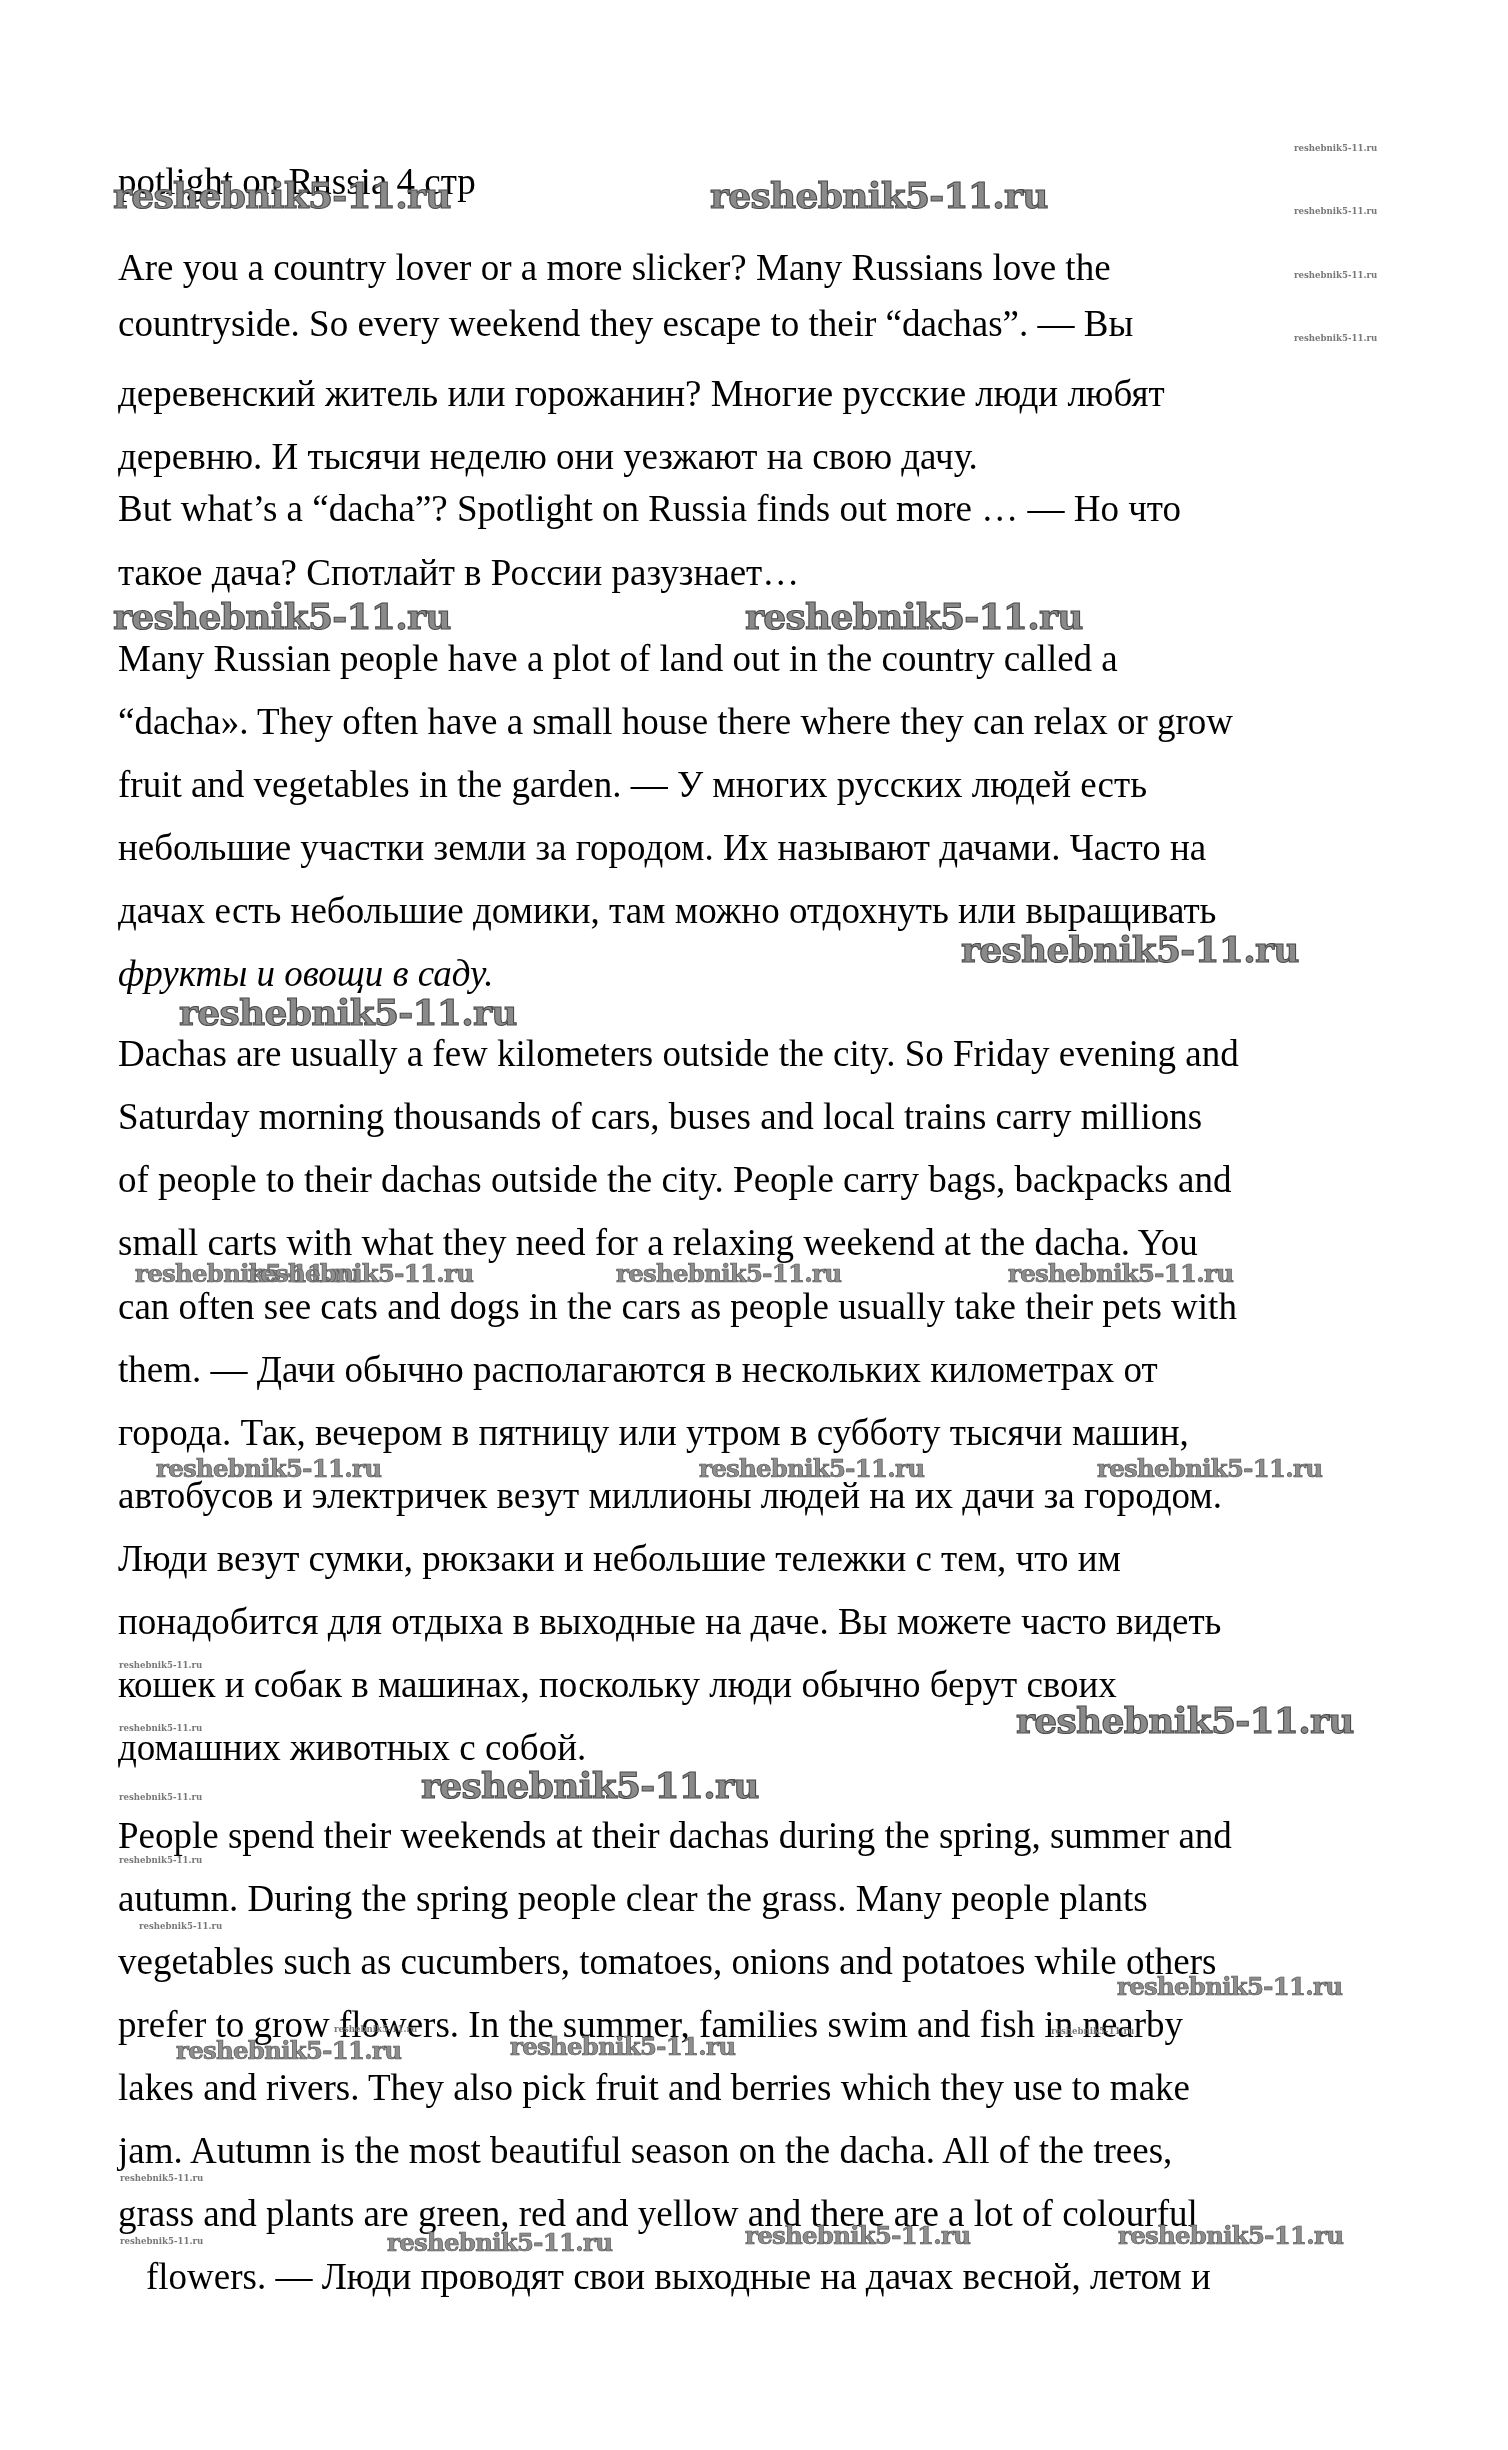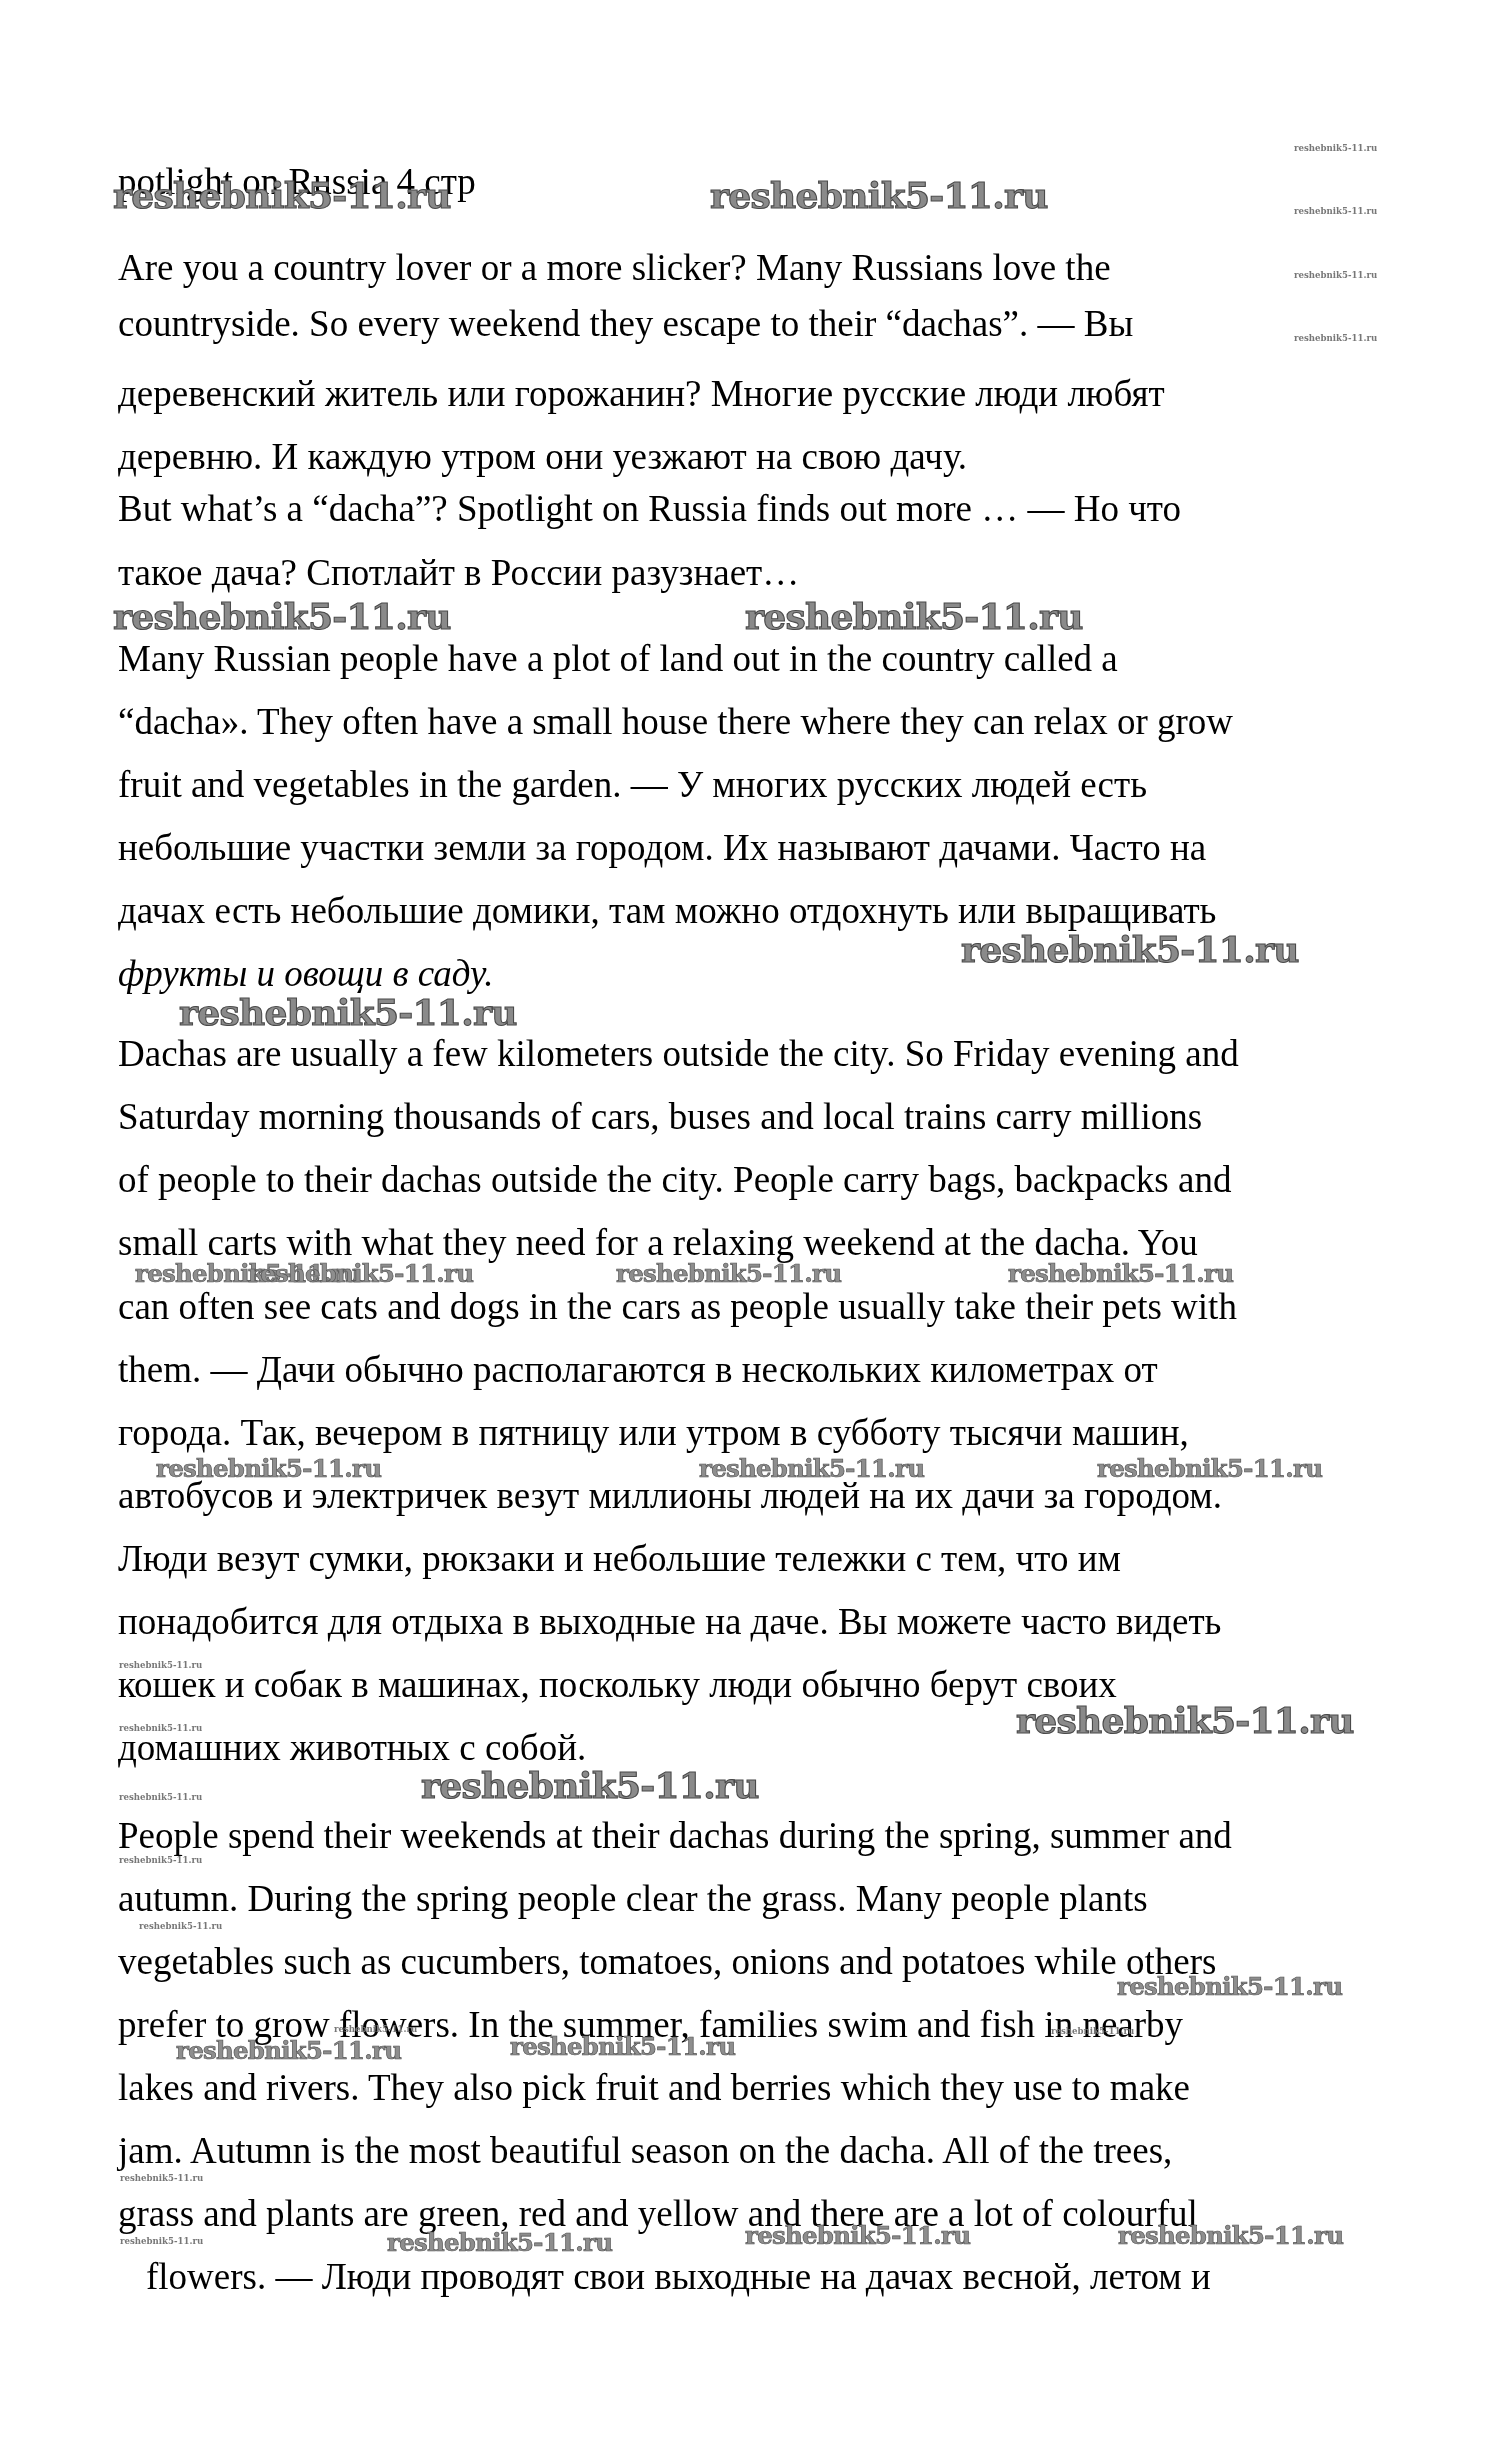--- a/index.html
+++ b/index.html
@@ -19,21 +19,21 @@
 </head>
 <body>
 
 <div>
   <div class="line bold" style="top:128px;">potlight on Russia 4 стр</div>
 
   <div id="lines">
     <div class="line bold" style="top:214px;">Are you a country lover or a more slicker? Many Russians love the</div>
     <div class="line bold" style="top:270px;">countryside. So every weekend they escape to their “dachas”. — Вы</div>
     <div class="line bold" style="top:340px;">деревенский житель или горожанин? Многие русские люди любят</div>
-    <div class="line bold" style="top:403px;">деревню. И каждую утром они уезжают на свою дачу.</div>
+    <div class="line bold" style="top:403px;">деревню. И тысячи неделю они уезжают на свою дачу.</div>
 
     <div class="line" style="top:487px;">But what’s a “dacha”? Spotlight on Russia finds out more … — Но что</div>
     <div class="line" style="top:551px;">такое дача? Спотлайт в России разузнает…</div>
 
     <div class="line" style="top:637px;">Many Russian people have a plot of land out in the country called a</div>
     <div class="line" style="top:700px;">“dacha». They often have a small house there where they can relax or grow</div>
     <div class="line" style="top:763px;">fruit and vegetables in the garden. — У многих русских людей есть</div>
     <div class="line" style="top:826px;">небольшие участки земли за городом. Их называют дачами. Часто на</div>
     <div class="line" style="top:889px;">дачах есть небольшие домики, там можно отдохнуть или выращивать</div>
     <div class="line" style="top:952px;font-style:italic;">фрукты и овощи в саду.</div>

